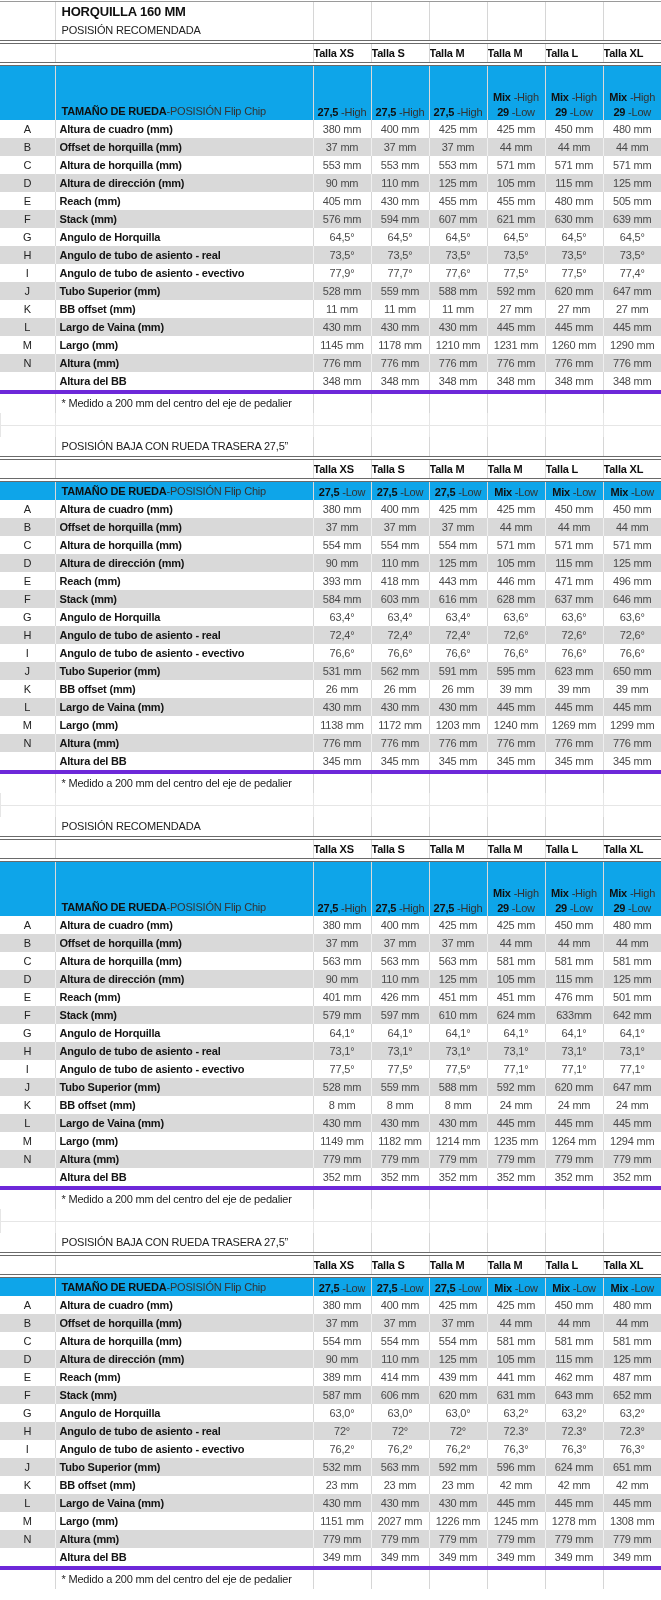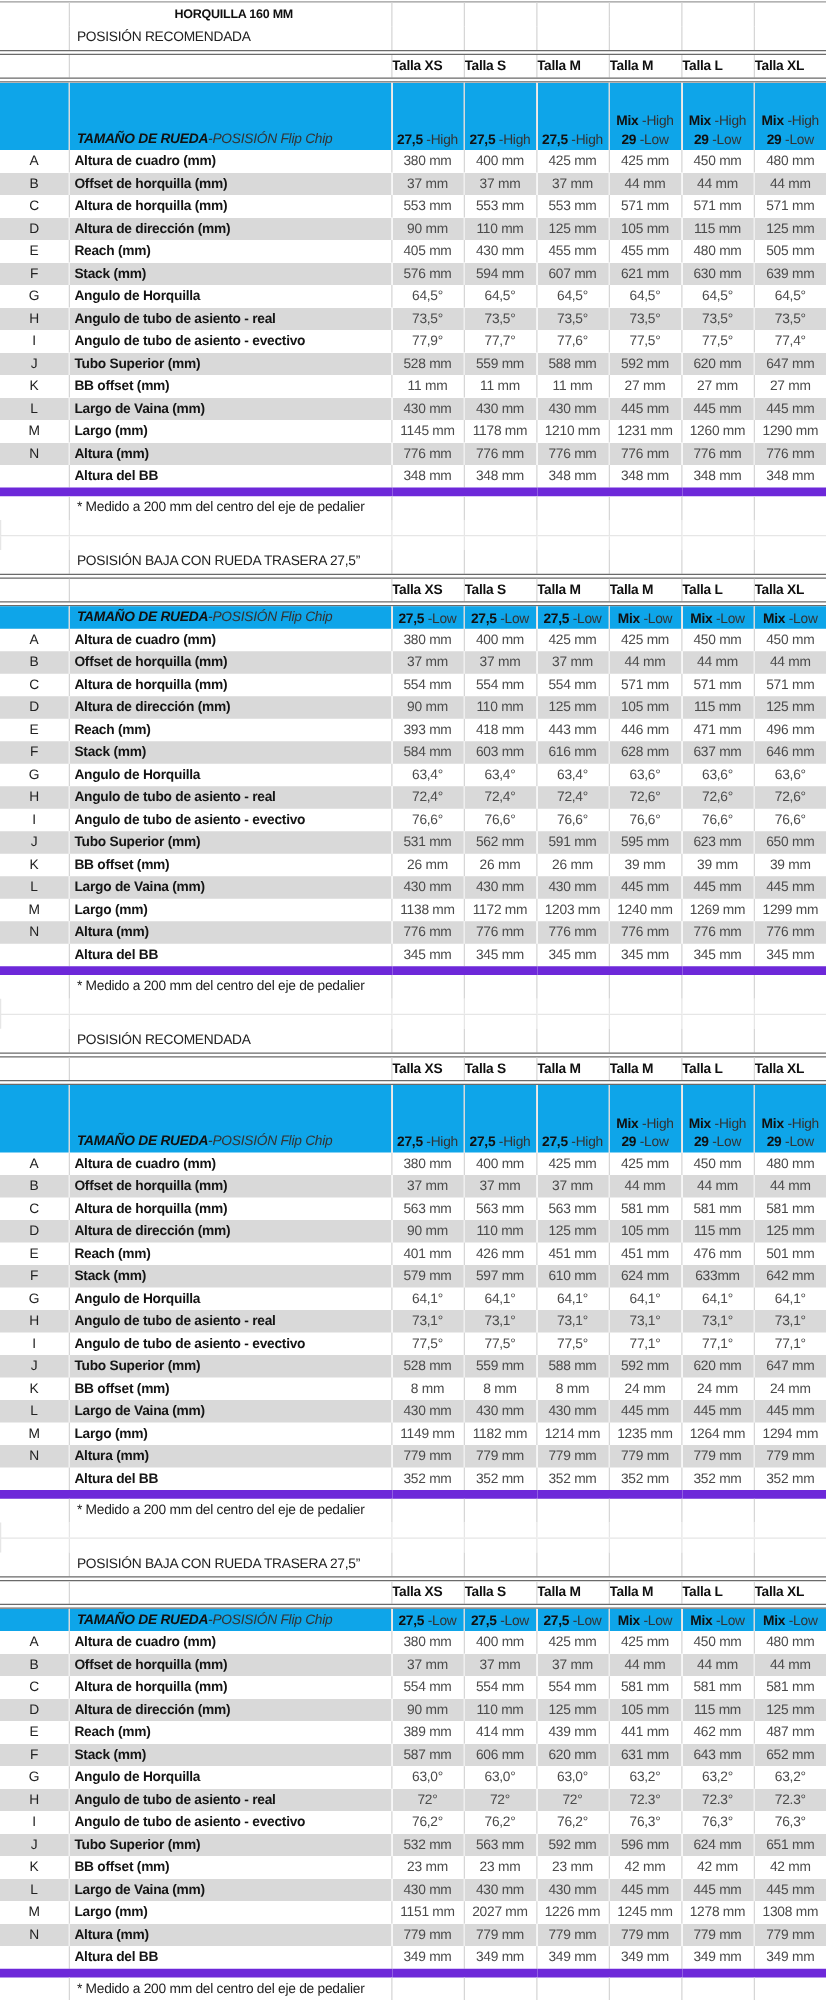--- a/index.html
+++ b/index.html
@@ -14,26 +14,26 @@
   .letter{text-align:center;color:#222;}
   .label{padding-left:4px;font-weight:700;color:#141414;}
   .val{text-align:center;color:#4a4a4a;}
   tr.gray td{background:#d9d9d9;border-left-color:#efefef;}
   tr.band td{background:#0ea5e9;border-left-color:#d9d9d9;vertical-align:bottom;}
   tr.band-tall td{height:54px;}
   .wheel{text-align:center;color:#333;}
   .wheel .ln{line-height:15px;height:15px;}
   .wheel b,.wlabel b{font-weight:700;color:#101010;}
   .rest{font-weight:400;color:#333;}
-  .wlabel{padding-left:6px;font-style:italic;}
+  .wlabel{padding-left:6px;}
   tr.trow td{height:19px;line-height:19px;}
-  .title{padding-left:6px;font-weight:700;font-size:10px;color:#0f0f0f;text-align:center;}
+  .title{padding-left:6px;font-weight:700;font-size:13px;color:#0f0f0f;}
   .subtitle{padding-left:6px;font-weight:400;color:#222;margin-left:47px;}
   .hdr{text-align:left;font-weight:700;color:#0f0f0f;}
-  tr.note td{border-top:7px solid #6d28d9;height:19px;line-height:19px;}
+  tr.note td{border-top:4px solid #6d28d9;height:19px;line-height:19px;}
   .notecell{padding-left:6px;color:#1d1d1d;}
   .dbl{height:4px;border-top:1px solid #6a6a6a;border-bottom:1px solid #6a6a6a;}
   table.spacer td{height:12px;border-left:1px solid #e6e6e6;}
   table.spacer tr:first-child td{border-bottom:1px solid #e6e6e6;}
   .toprule{height:2px;border-bottom:1px solid #9a9a9a;}
 </style>
 </head>
 <body>
 
 <div class="toprule"></div>

